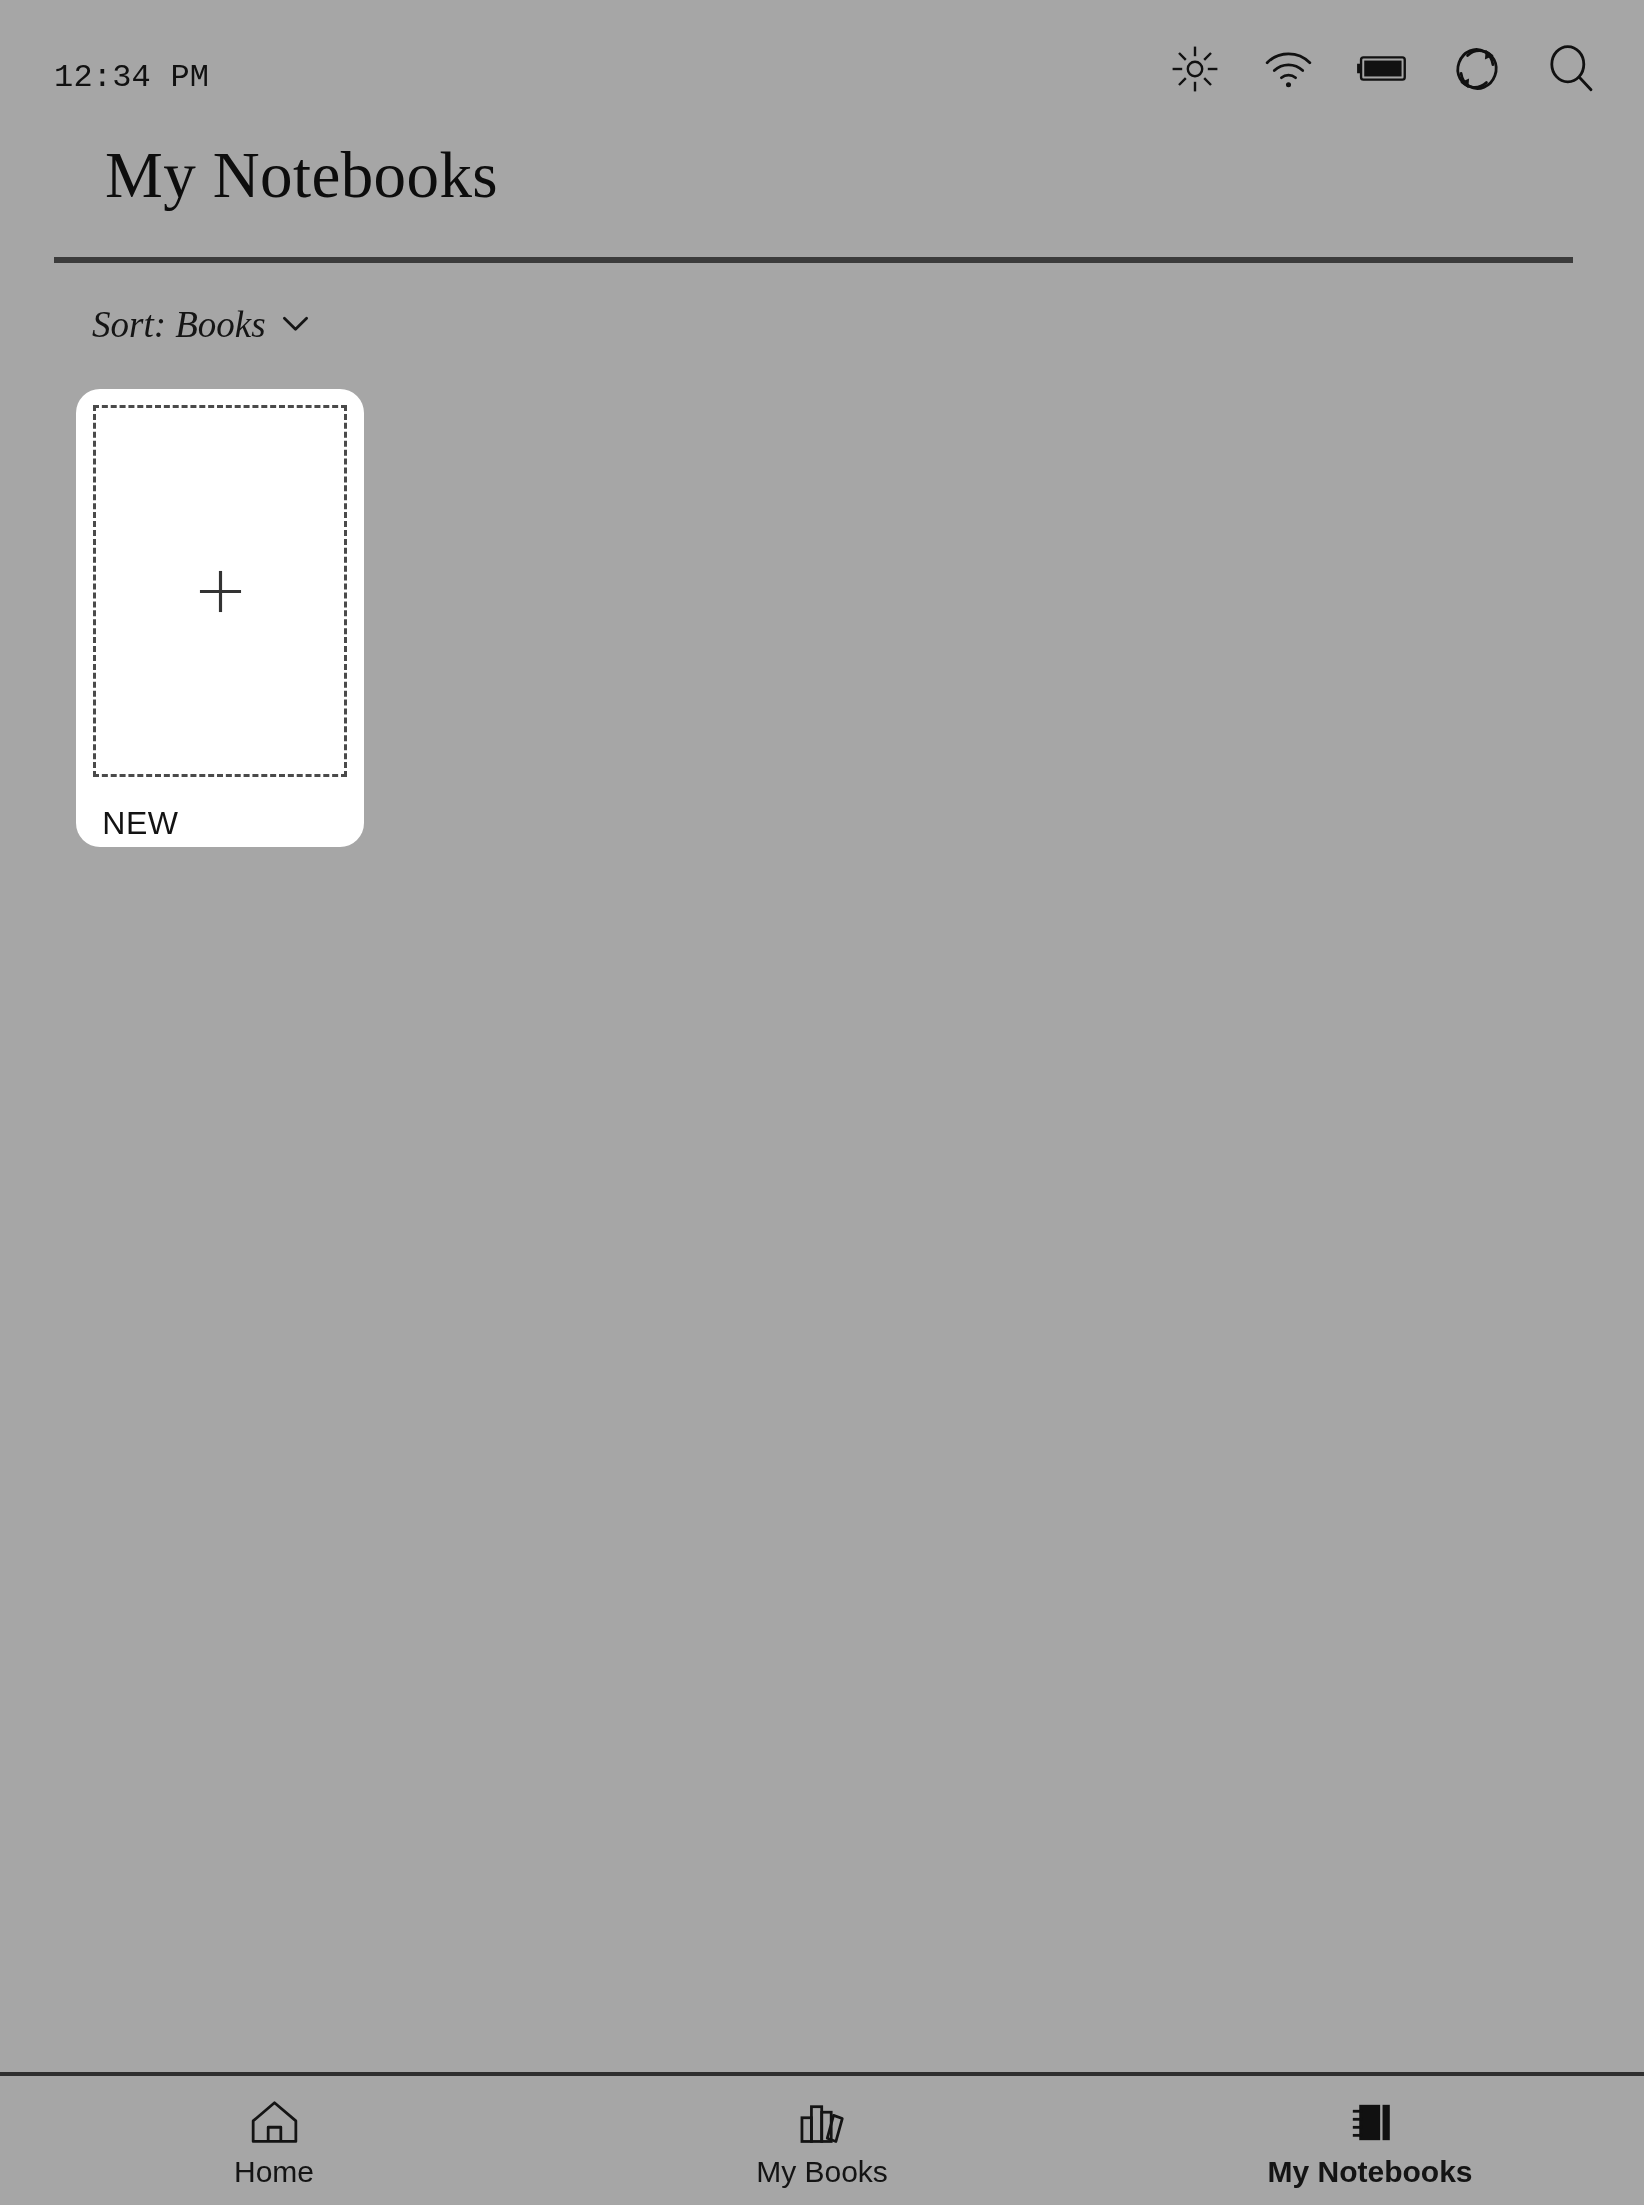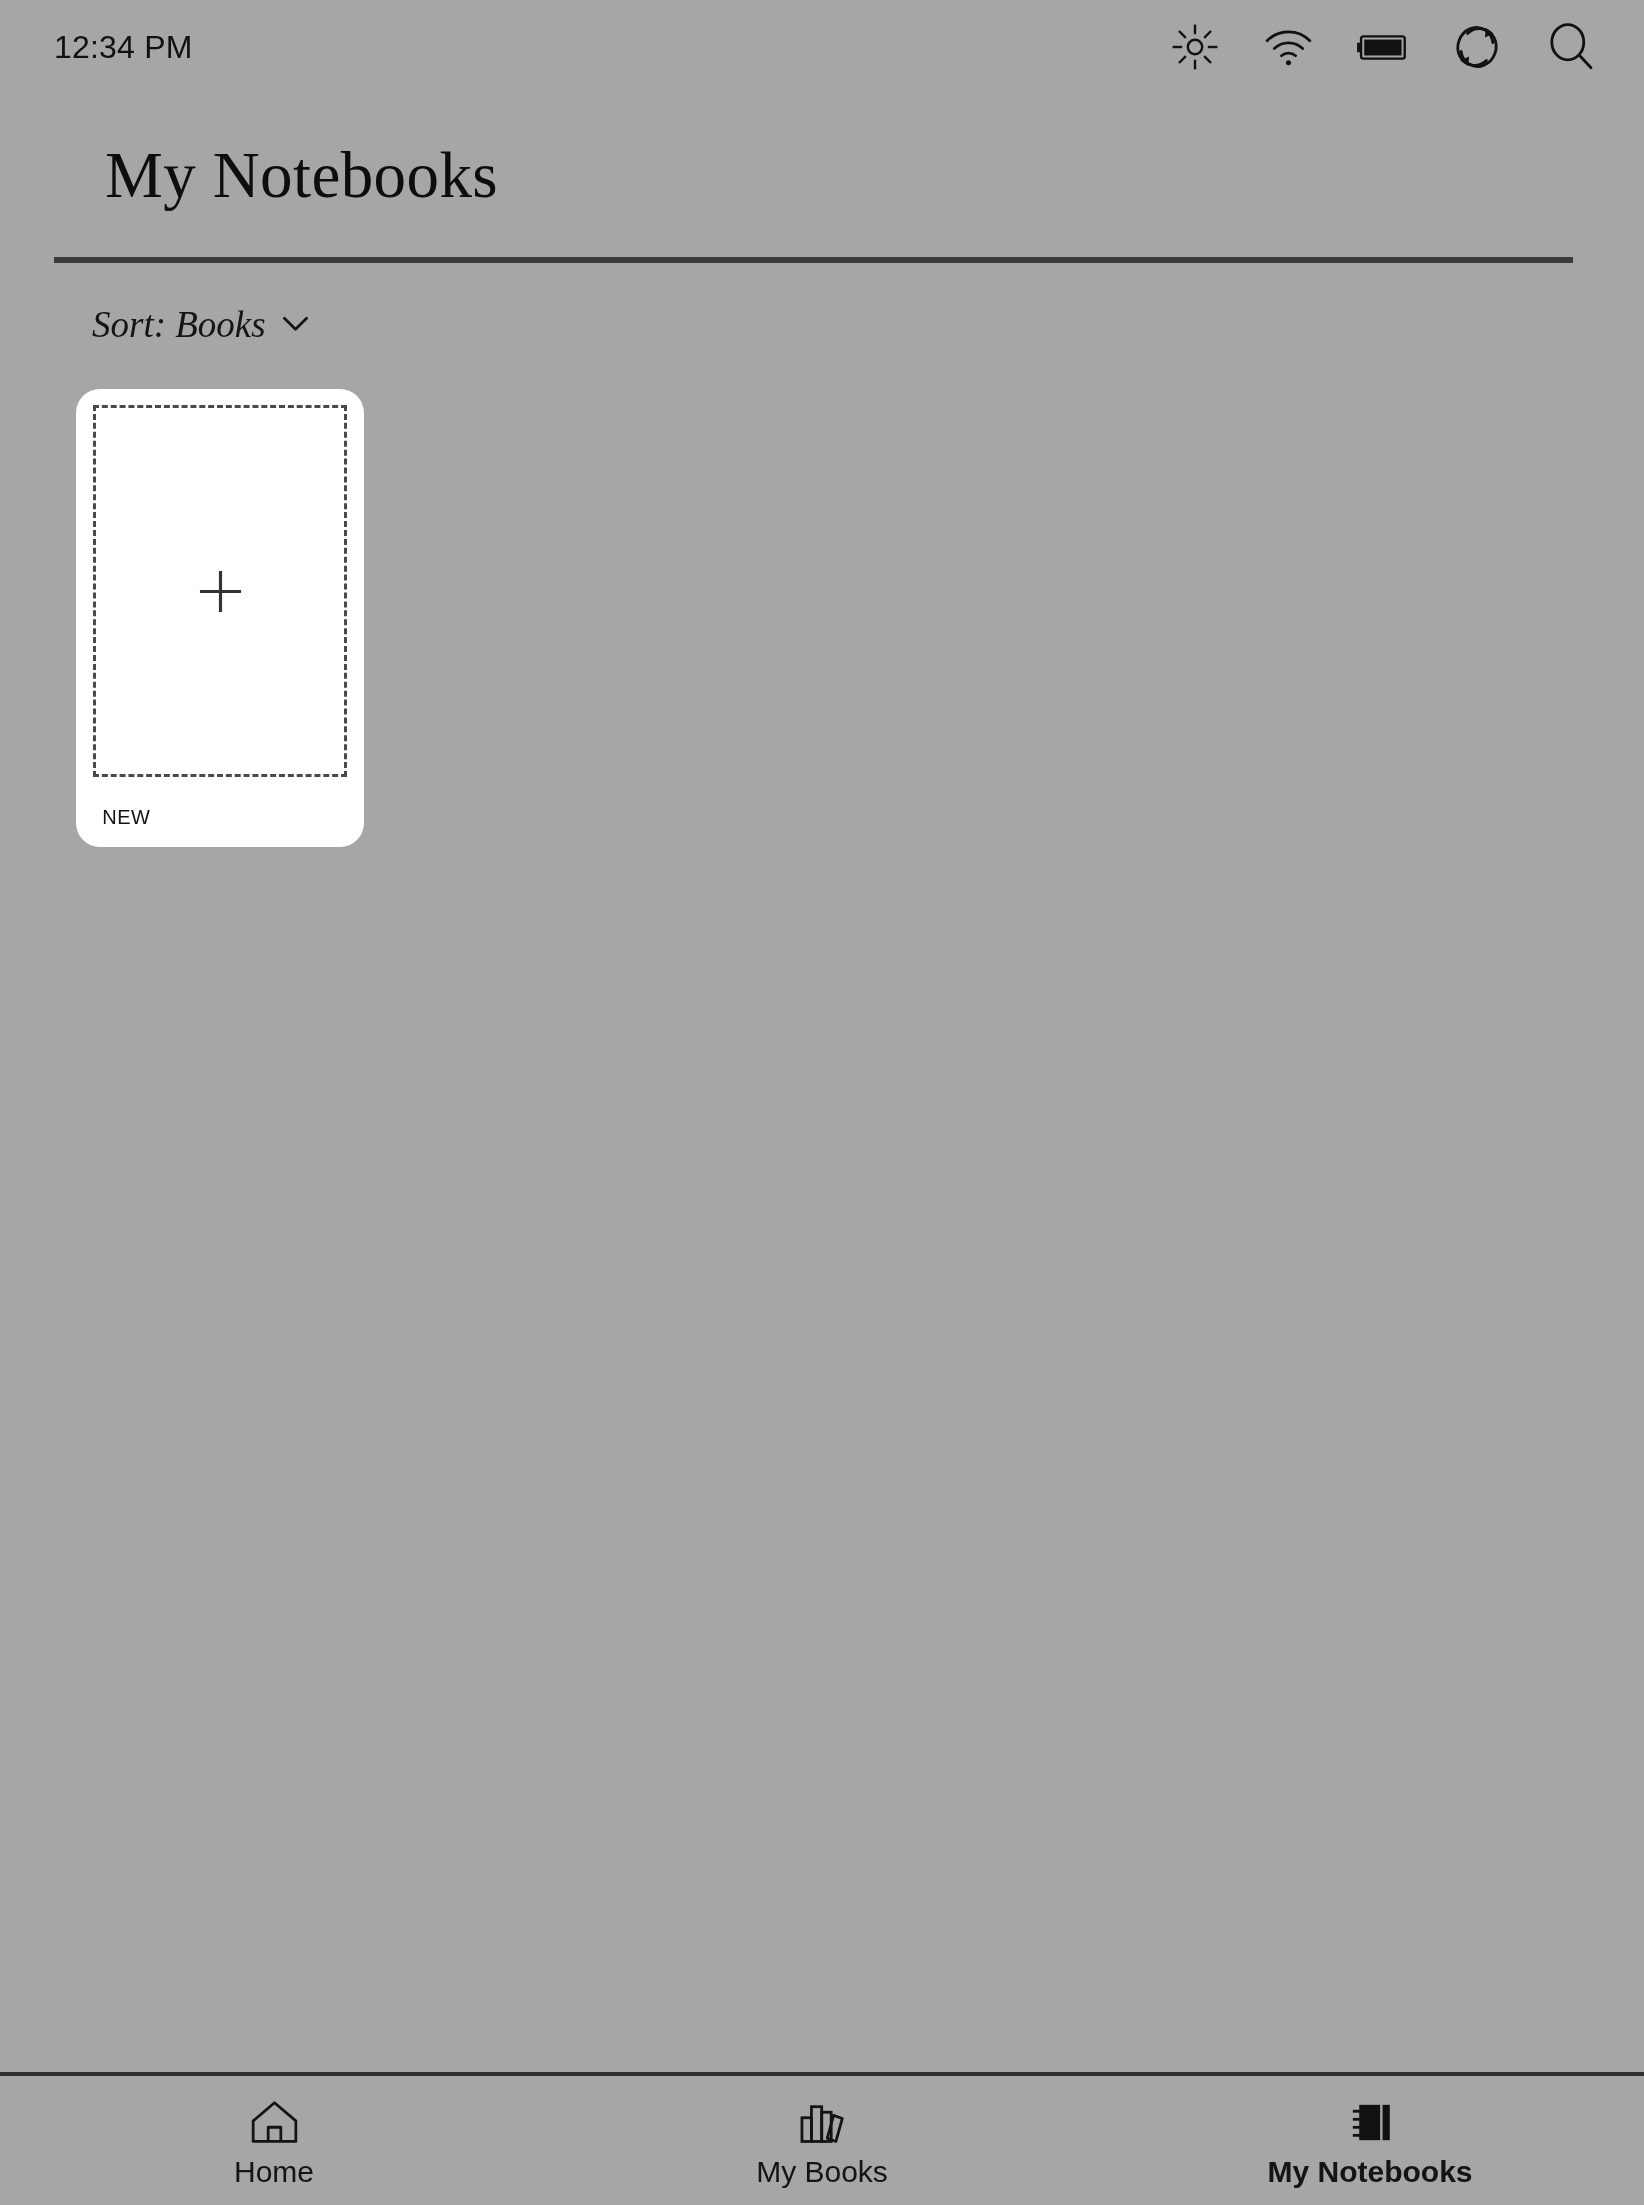--- a/index.html
+++ b/index.html
@@ -21,23 +21,24 @@
     inset: 0;
     display: flex;
     flex-direction: column;
   }
 
   
   .status-bar {
     height: 94px;
     flex: 0 0 auto;
     display: flex;
-    align-items: center;
+    align-items: flex-end;
     padding: 0 48px 0 54px;
     box-sizing: border-box;
+    font-family: Liberation Mono, monospace;
   }
   .status-time {
     font-size: 32px;
     color: #111111;
     letter-spacing: 0.2px;
     line-height: 1;
   }
   .status-spacer { flex: 1 1 auto; }
   .status-icons {
     display: flex;
@@ -131,21 +132,21 @@
     border: 3.2px dashed #4a4a4a;
     display: flex;
     align-items: center;
     justify-content: center;
   }
   .plus-icon {
     width: 49px;
     height: 49px;
   }
   .new-card-label {
-    font-size: 20px;
+    font-size: 32px;
     color: #131313;
     line-height: 1;
     padding-top: 30px;
     padding-left: 9.6px;
     letter-spacing: 0.5px;
   }
 
   
   .bottom-nav {
     flex: 0 0 auto;

